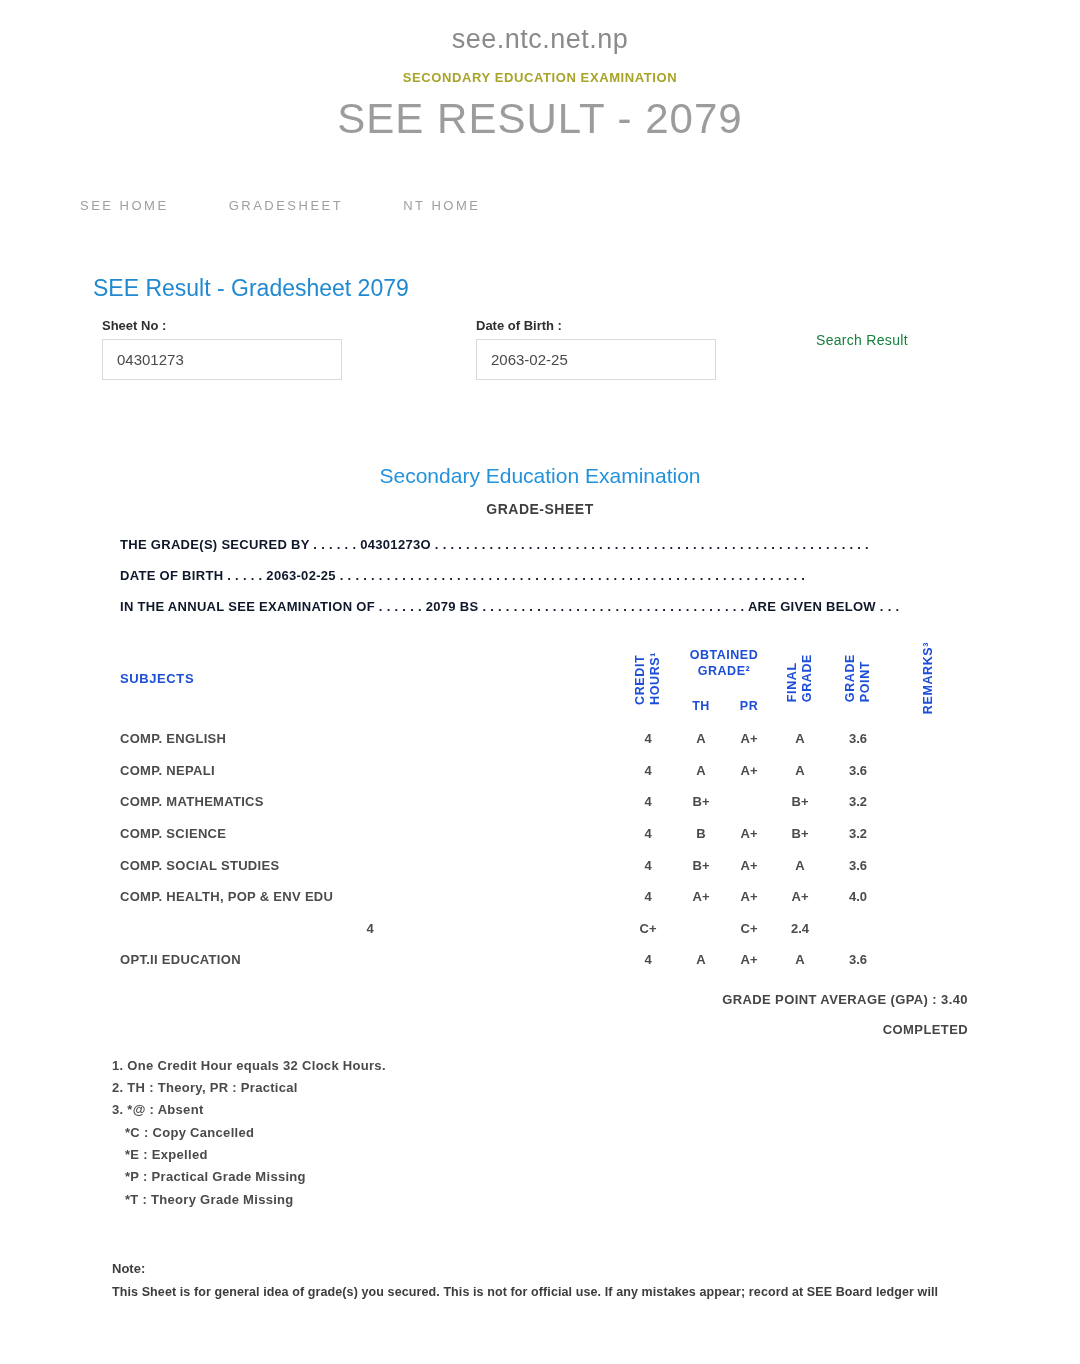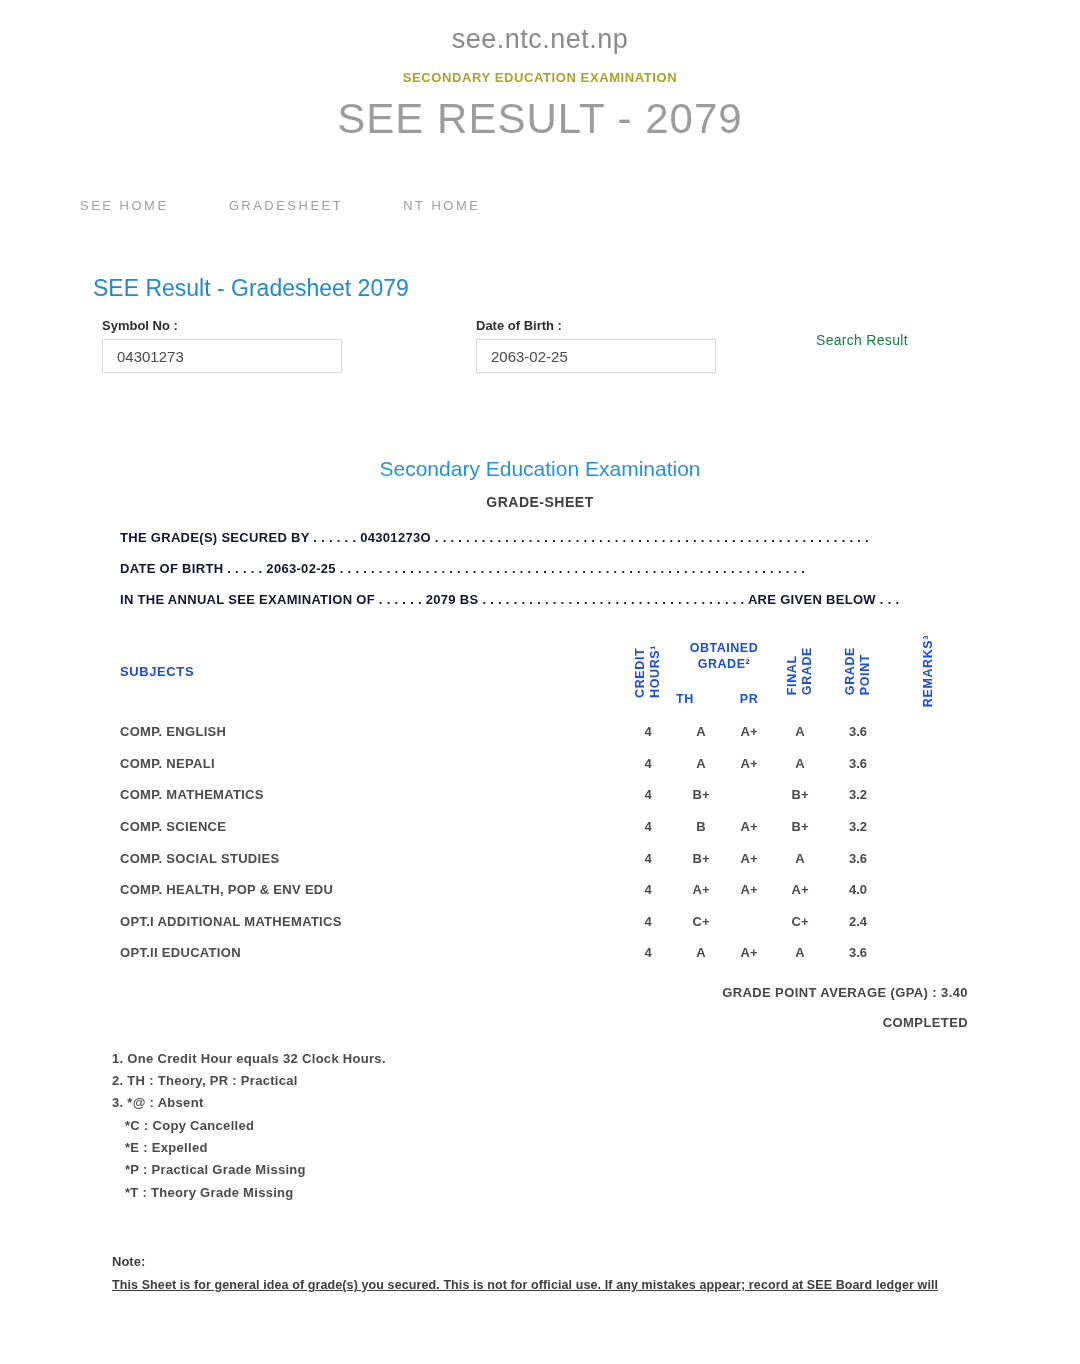--- a/index.html
+++ b/index.html
@@ -17,21 +17,21 @@
   
   .nav { margin:55px 0 0 80px; display:flex; gap:60px; }
   .nav-item { font-size:13px; letter-spacing:2.5px; color:#9f9f9f; text-decoration:none; cursor:pointer; }
   
   .section-title { margin:62px 0 0 93px; font-size:23px; font-weight:500; color:#2189cf; }
   .search-form { display:flex; align-items:flex-start; margin:16px 0 0 102px; }
   .field { display:flex; flex-direction:column; }
   .field + .field { margin-left:90px;padding-left:44px; }
   .field-label { font-size:13px; font-weight:bold; color:#2f2f2f; }
   .field-input {
-    margin-top:6px; width:240px; height:34px; border:1px solid #dadada;
+    margin-top:6px; width:240px; height:41px; border:1px solid #dadada;
     font-family:"Liberation Sans", sans-serif; font-size:15px; color:#4a4a4a; padding:0 14px; outline:none;
   }
   .search-button {
     margin-left:100px; margin-top:14px; background:none; border:none;
     font-family:"Liberation Sans", sans-serif; font-size:14px; color:#15803d; letter-spacing:0.3px; cursor:pointer;
   }
   
   .sheet-title { margin-top:84px; text-align:center; font-size:21px; font-weight:500; color:#2492db; }
   .sheet-subtitle { margin-top:13px; text-align:center; font-size:14px; font-weight:bold; color:#3f3f3f; letter-spacing:0.5px; }
   .dotted-lines { margin:12px 0 0 120px; width:862px; }
@@ -50,59 +50,59 @@
   .vhead {
     writing-mode:vertical-rl; transform:rotate(180deg);
     white-space:pre-line; line-height:15px; font-size:12.5px; letter-spacing:0.6px;
     justify-self:center; align-self:center; max-height:92px;
   }
   .h-credit  { grid-row:1/3; grid-column:2; }
   .h-final   { grid-row:1/3; grid-column:5; }
   .h-gp      { grid-row:1/3; grid-column:6; }
   .h-remarks { grid-row:1/3; grid-column:7; }
   .h-obtained { grid-row:1; grid-column:3/5; text-align:center; white-space:pre-line; line-height:16px; padding-top:14px; font-size:12.5px; letter-spacing:0.5px; }
-  .h-th { grid-row:2; grid-column:3; align-self:center; text-align:left; font-size:12.5px; letter-spacing:0.5px; }
+  .h-th { grid-row:2; grid-column:3; align-self:center; text-align:center; font-size:12.5px; letter-spacing:0.5px; }
   .h-pr { grid-row:2; grid-column:4; align-self:center; text-align:center; font-size:12.5px; letter-spacing:0.5px; }
   .table-row { height:31.6px; align-items:center; font-weight:bold; color:#4b4b4b; }
   .cell-subject { font-size:13px; letter-spacing:0.3px; }
   .cell-c { text-align:center; font-size:13px; }
   .gpa-line, .completed {
     margin-left:120px; width:848px; text-align:right;
     font-size:13px; font-weight:bold; color:#454545; letter-spacing:0.4px;
   }
   .gpa-line { margin-top:16px; }
   .completed { margin-top:15px; }
   
   .footnotes { margin:18px 0 0 112px; }
   .footnote { font-size:13px; font-weight:bold; color:#4a4a4a; line-height:22.3px; letter-spacing:0.3px; }
   .footnote.indent { padding-left:13px; }
   .note { margin:50px 0 0 112px; }
   .note-label { font-size:13px; font-weight:bold; color:#3d3d3d; }
-  .note-text { margin-top:9px; font-size:12.5px; font-weight:bold; color:#3d3d3d; white-space:nowrap; letter-spacing:0.1px;text-decoration:underline; }
+  .note-text { margin-top:9px; font-size:12.5px; font-weight:bold; color:#3d3d3d; white-space:nowrap; letter-spacing:0.1px; }
 </style>
 </head>
 <body>
 
 <div class="site-header">
   <div class="domain">see.ntc.net.np</div>
   <div class="exam-label">SECONDARY EDUCATION EXAMINATION</div>
   <div class="result-title">SEE RESULT - 2079</div>
 </div>
 
 <div class="nav">
   <a class="nav-item">SEE HOME</a>
   <a class="nav-item">GRADESHEET</a>
   <a class="nav-item">NT HOME</a>
 </div>
 
 <h2 class="section-title">SEE Result - Gradesheet 2079</h2>
 
 <div class="search-form">
   <div class="field">
-    <label class="field-label">Symbol No :</label>
+    <label class="field-label">Sheet No :</label>
     <input class="field-input" type="text" value="04301273" style="">
   </div>
   <div class="field">
     <label class="field-label">Date of Birth :</label>
     <input class="field-input" type="text" value="2063-02-25" style="">
   </div>
   <button class="search-button">Search Result</button>
 </div>
 
 <div class="sheet">
@@ -185,21 +185,20 @@
     <div class="cell-subject">COMP. HEALTH, POP &amp; ENV EDU</div>
     <div class="cell-c">4</div>
     <div class="cell-c">A+</div>
     <div class="cell-c">A+</div>
     <div class="cell-c">A+</div>
     <div class="cell-c">4.0</div>
     <div class="cell-c"></div>
   </div>
 
   <div class="table-row">
-    <div class="cell-subject">OPT.I ADDITIONAL MATHEMATICS</div>
     <div class="cell-c">4</div>
     <div class="cell-c">C+</div>
     <div class="cell-c"></div>
     <div class="cell-c">C+</div>
     <div class="cell-c">2.4</div>
     <div class="cell-c"></div>
   </div>
 
   <div class="table-row">
     <div class="cell-subject">OPT.II EDUCATION</div>

